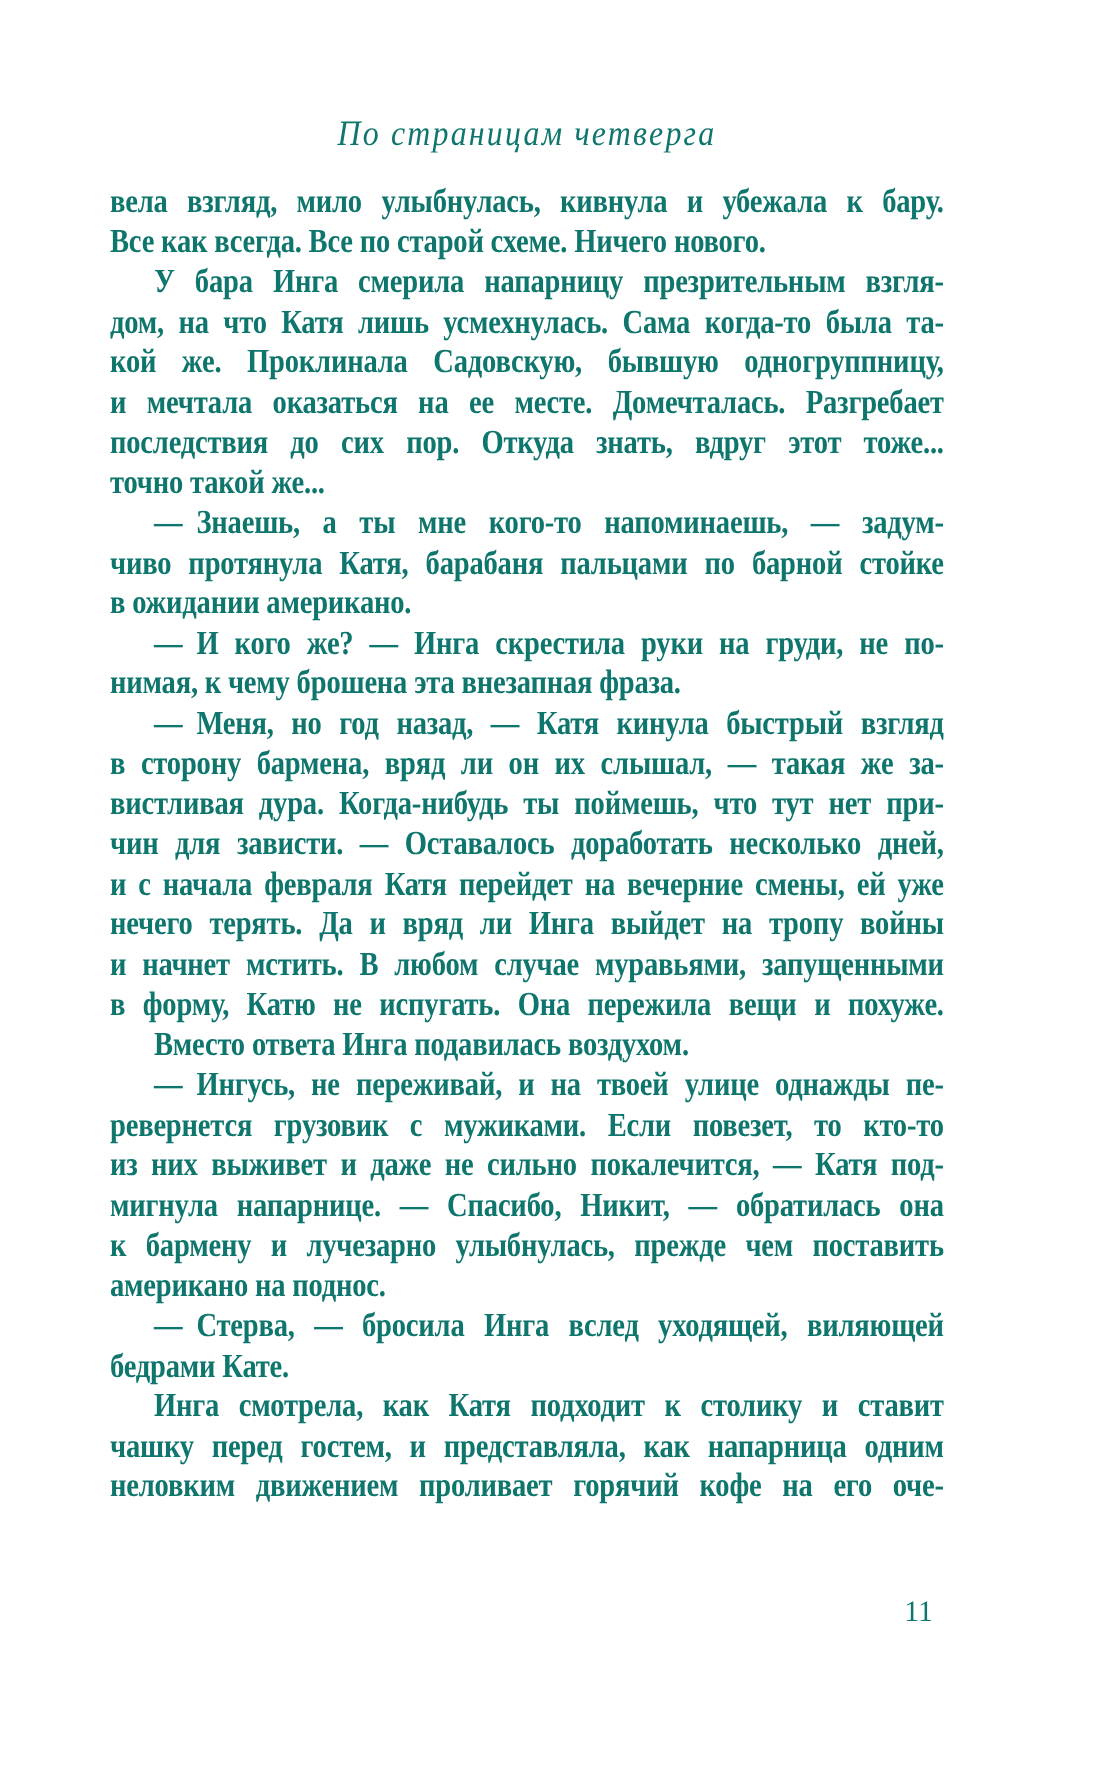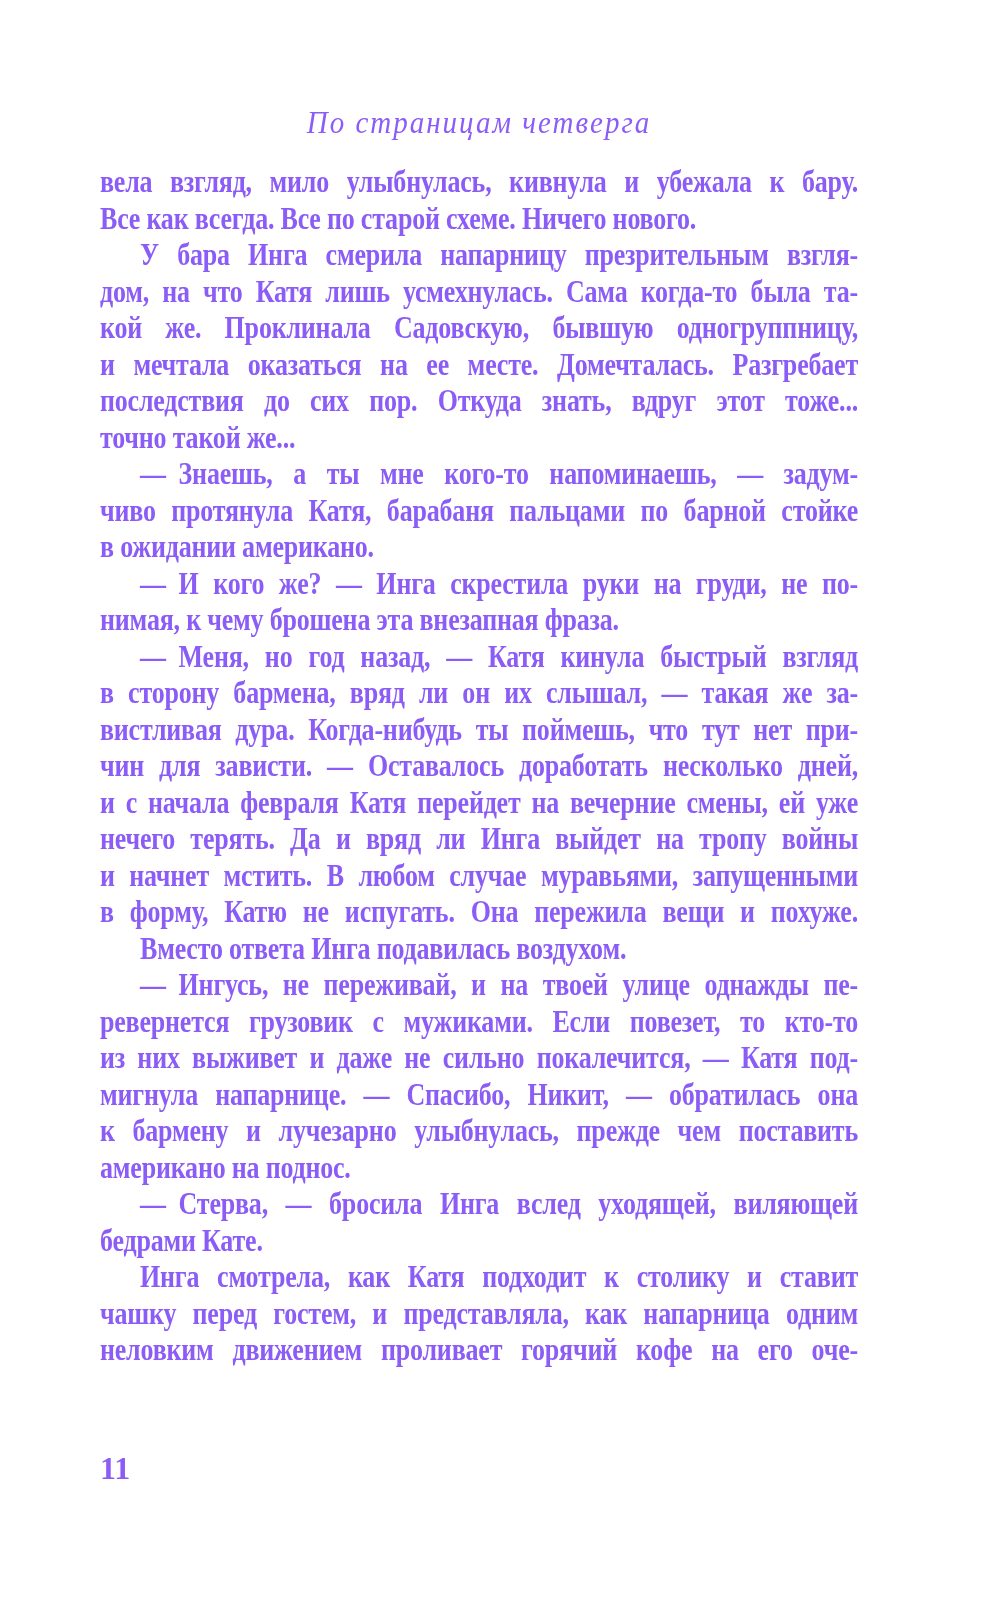--- a/index.html
+++ b/index.html
@@ -7,21 +7,21 @@
     padding: 0;
     background: #ffffff;
   }
   .page {
     position: relative;
     width: 1000px;
     height: 1616px;
     background: #ffffff;
     overflow: hidden;
     font-family: "Liberation Serif", "DejaVu Serif", serif;
-    color: #8b5cf6;
+    color: #0f766e;
   }
   .running-head {
     position: absolute;
     top: 104px;
     left: 100px;
     width: 758px;
     text-align: center;
     font-style: italic;
     font-size: 29px;
     letter-spacing: 2px;
@@ -52,23 +52,23 @@
     text-align-last: justify;
   }
   .line.indent {
     text-indent: 40px;
   }
   .page-number {
     position: absolute;
     top: 1450px;
     left: 100px;
     width: 748px;
-    text-align: left;
-    font-size: 32px;
-    font-weight: bold;
+    text-align: right;
+    font-size: 27px;
+    font-weight: normal;
   }
 </style>
 </head>
 <body>
 
 <div class="page">
   <div class="running-head">По страницам четверга</div>
 
   <div class="text-block" id="text-block">
       <div class="line just">вела взгляд, мило улыбнулась, кивнула и убежала к бару.</div>

